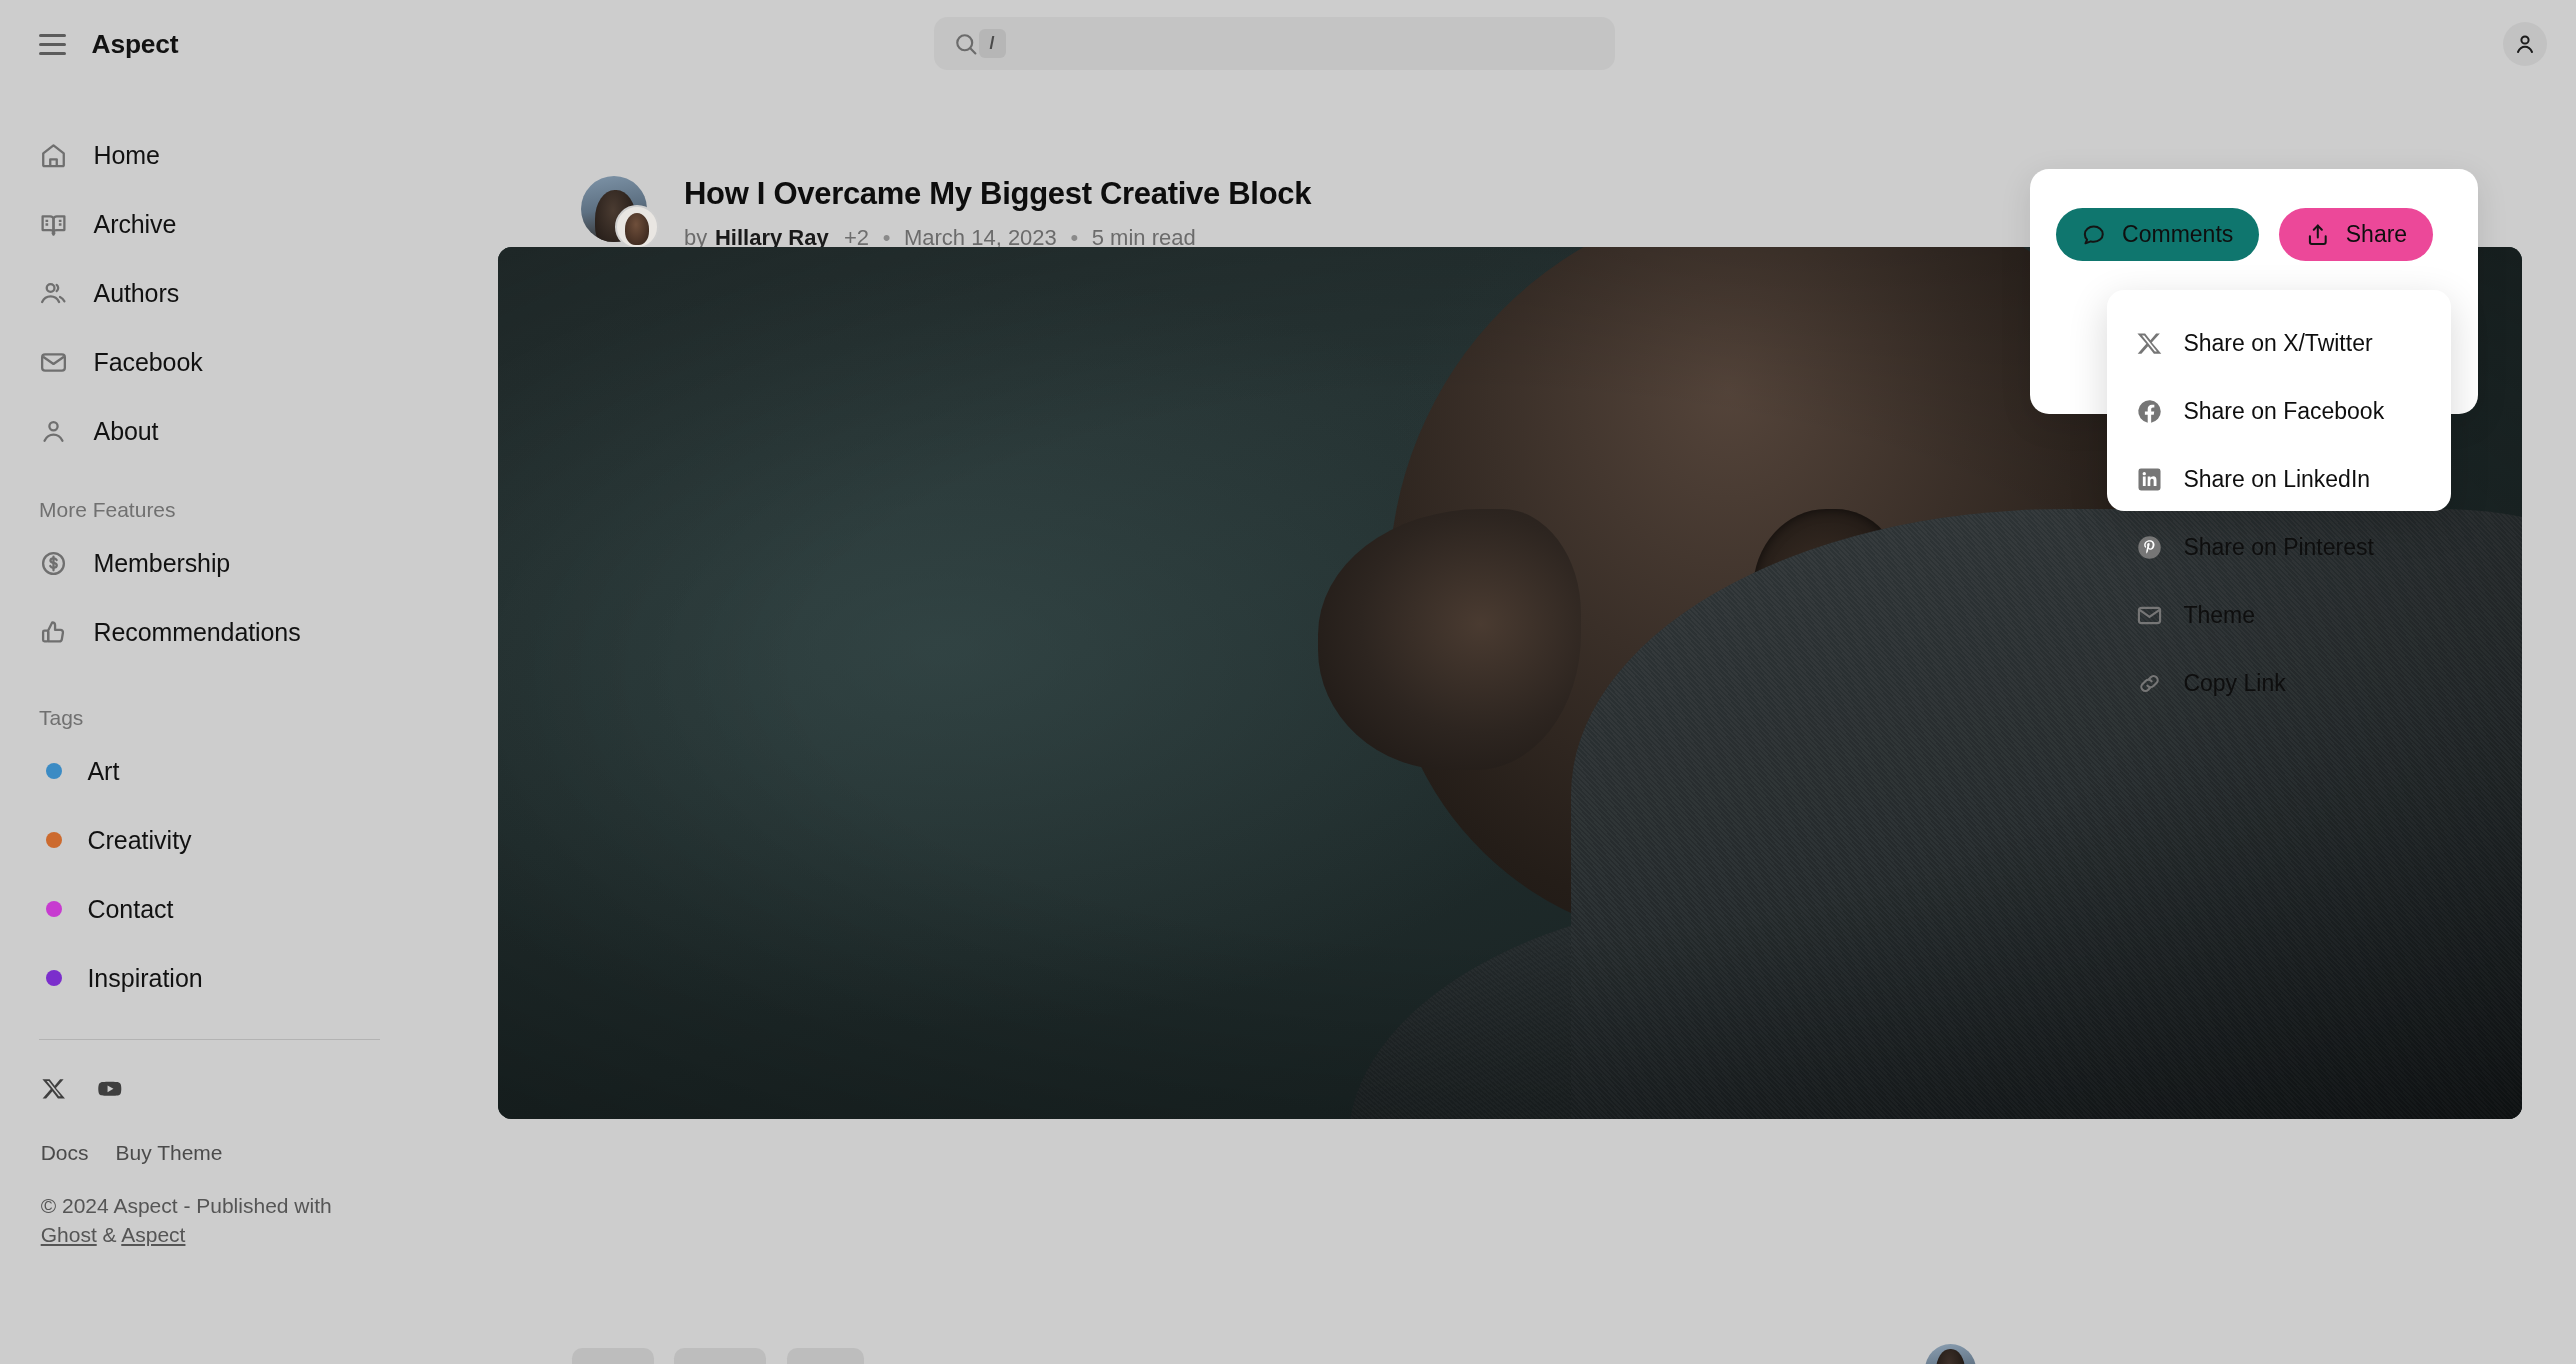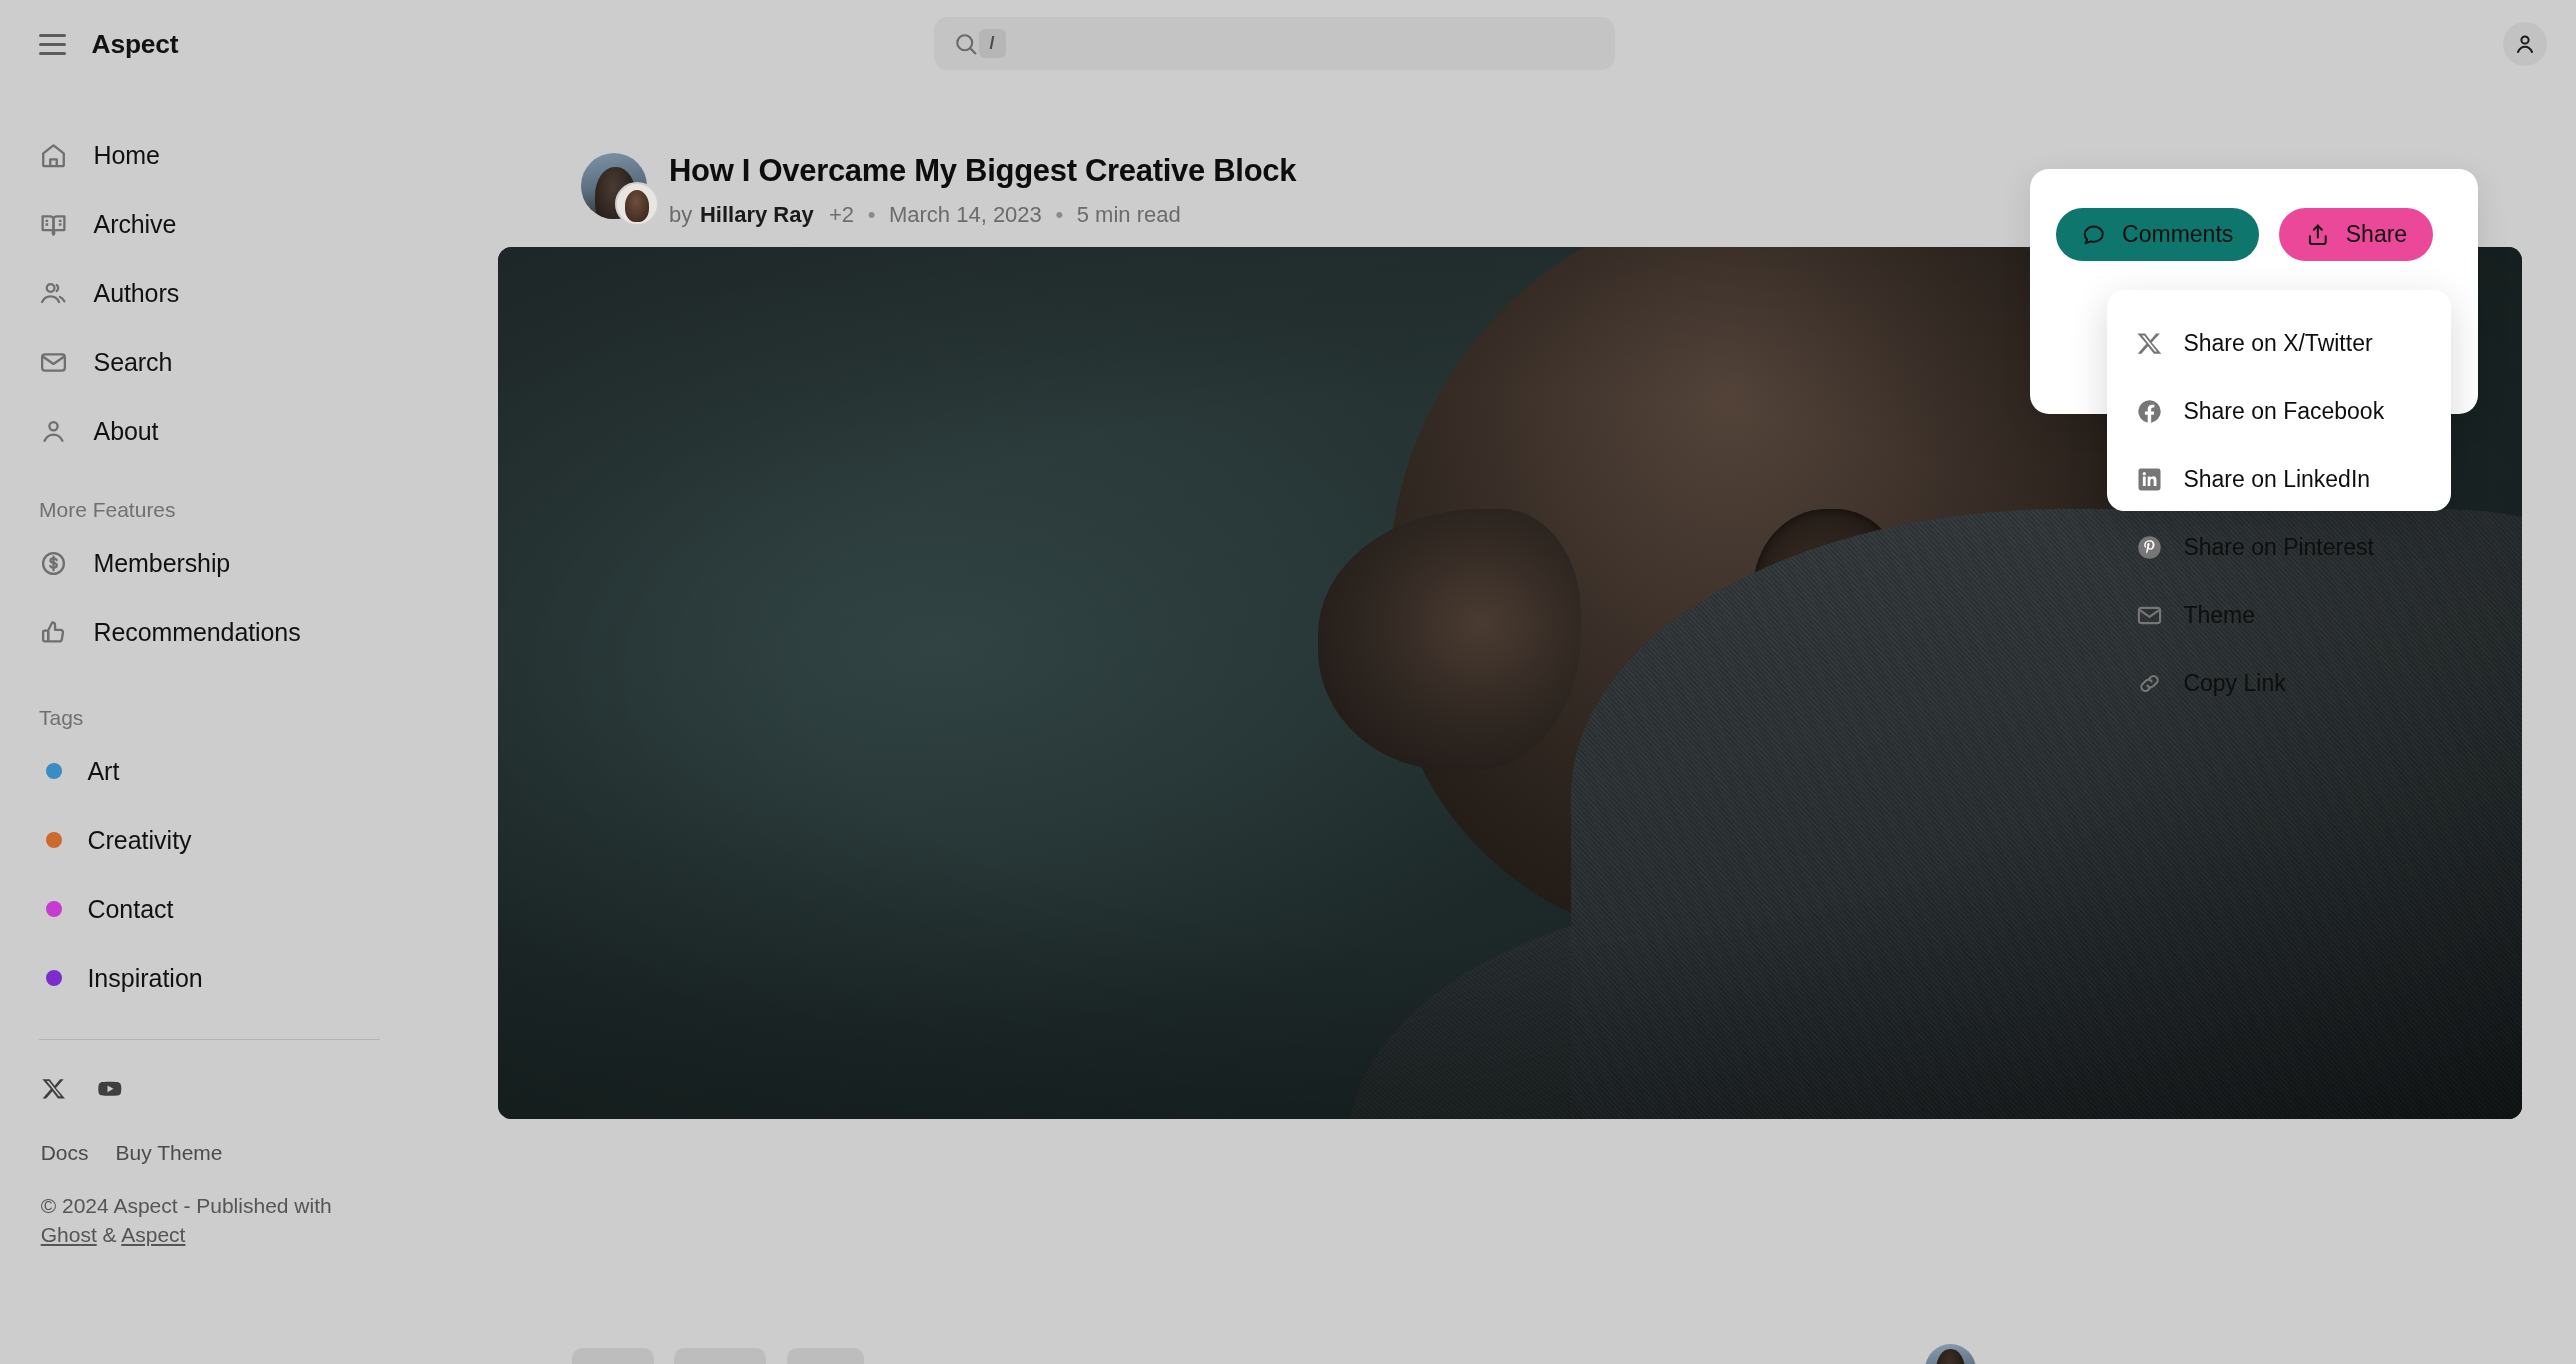--- a/index.html
+++ b/index.html
@@ -81,22 +81,22 @@
   .copyright {
     margin-top: 25.6px; padding-left: 1.7px;
     font-size: 21px; color: #555555; line-height: 1.42; max-width: 341px;
   }
   .copyright u { text-decoration: underline; cursor: pointer; }
 
   
   .main { position: absolute; left: 498px; top: 101px; width: 2078px; height: 1264px; }
 
   .article-head {
-    position: absolute; left: 83px; top: 52px;
-    display: flex; align-items: center; gap: 10px;
+    position: absolute; left: 83px; top: 75px;
+    display: flex; align-items: center; gap: 25px;
   }
   .avatars { position: relative; width: 78px; height: 75px; flex: 0 0 78px; }
   .av-big {
     position: absolute; left: 0; top: 0; width: 66px; height: 66px; border-radius: 50%;
     background: linear-gradient(170deg,#7e94a8 0%,#5d7082 48%,#2c2723 100%);
     overflow: hidden;
   }
   .av-big::after {
     content: ""; position: absolute; left: 13.6px; top: 13.6px; width: 41px; height: 60px;
     border-radius: 48% 48% 40% 40%;
@@ -288,21 +288,21 @@
     <span class="nav-label">Authors</span>
   </div>
 
   <div class="nav-item">
     <span class="nav-ico">
       <svg viewBox="0 0 24 24" fill="none" stroke="currentColor" stroke-width="1.9" stroke-linejoin="round">
         <rect x="2.6" y="5.2" width="18.8" height="13.6" rx="2.4"></rect>
         <path d="M3.4 7.2 12 13.2l8.6-6"></path>
       </svg>
     </span>
-    <span class="nav-label">Search</span>
+    <span class="nav-label">Facebook</span>
   </div>
 
   <div class="nav-item">
     <span class="nav-ico">
       <svg viewBox="0 0 24 24" fill="none" stroke="currentColor" stroke-width="1.9" stroke-linecap="round">
         <circle cx="12" cy="7.6" r="3.4"></circle>
         <path d="M4.6 19.6c1.7-3.4 4.4-5 7.4-5s5.7 1.6 7.4 5"></path>
       </svg>
     </span>
     <span class="nav-label">About</span>

